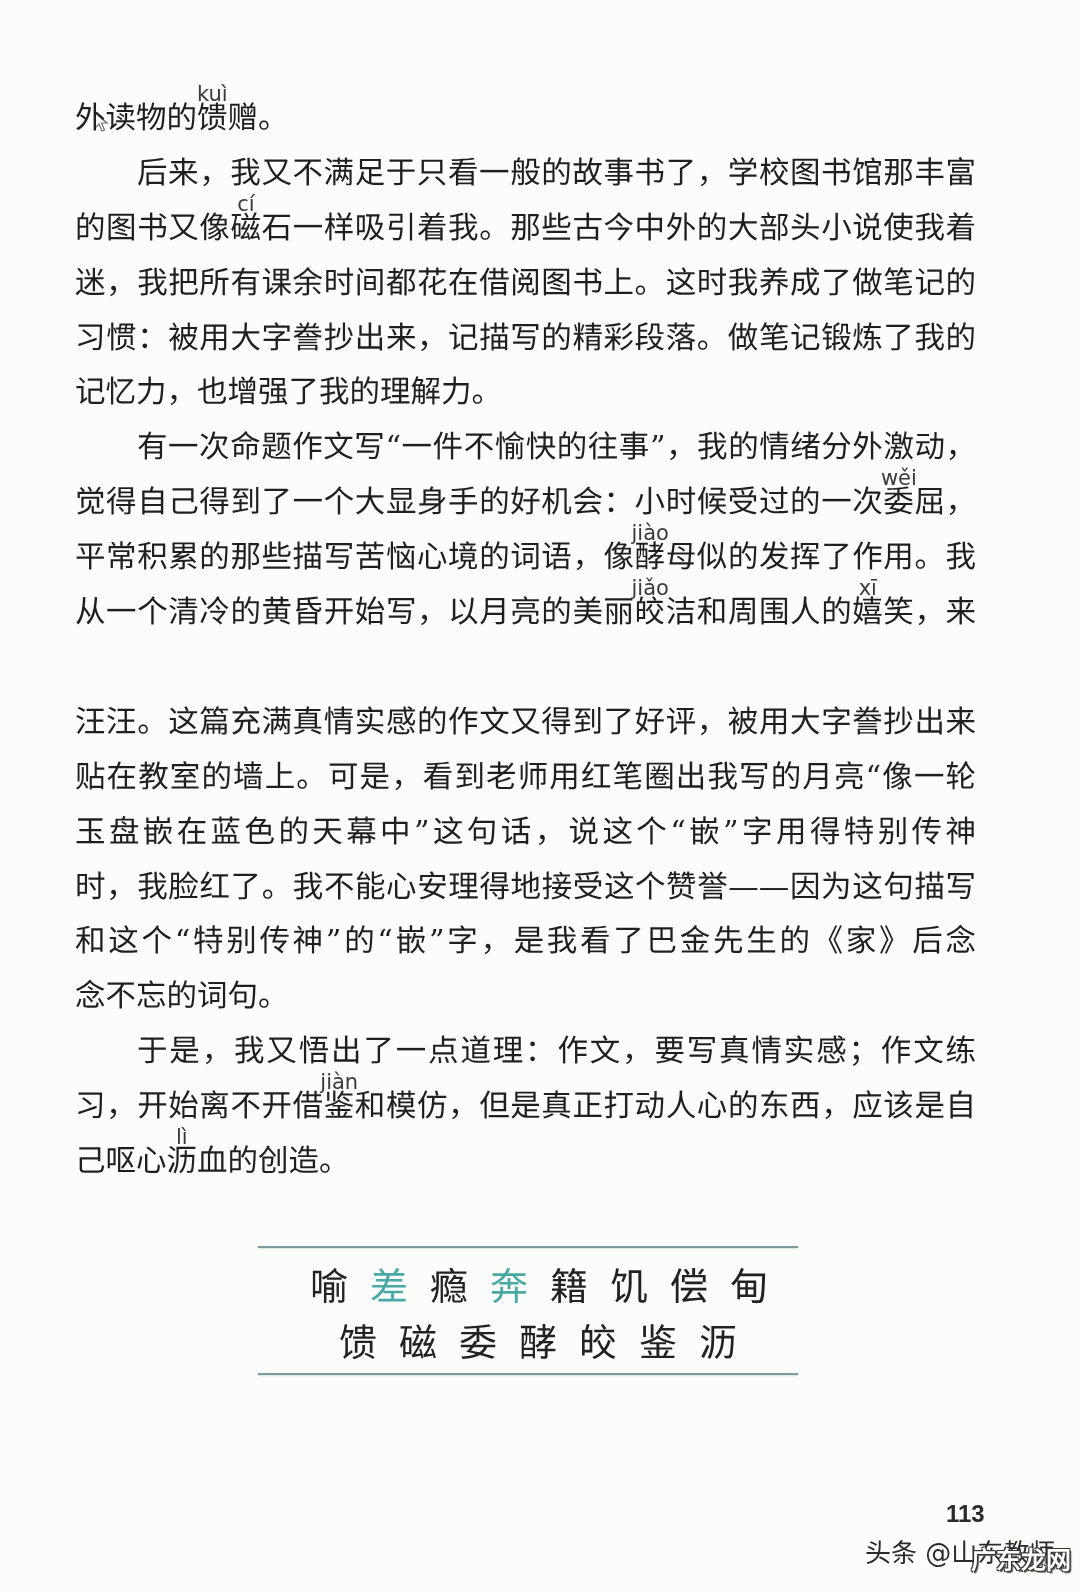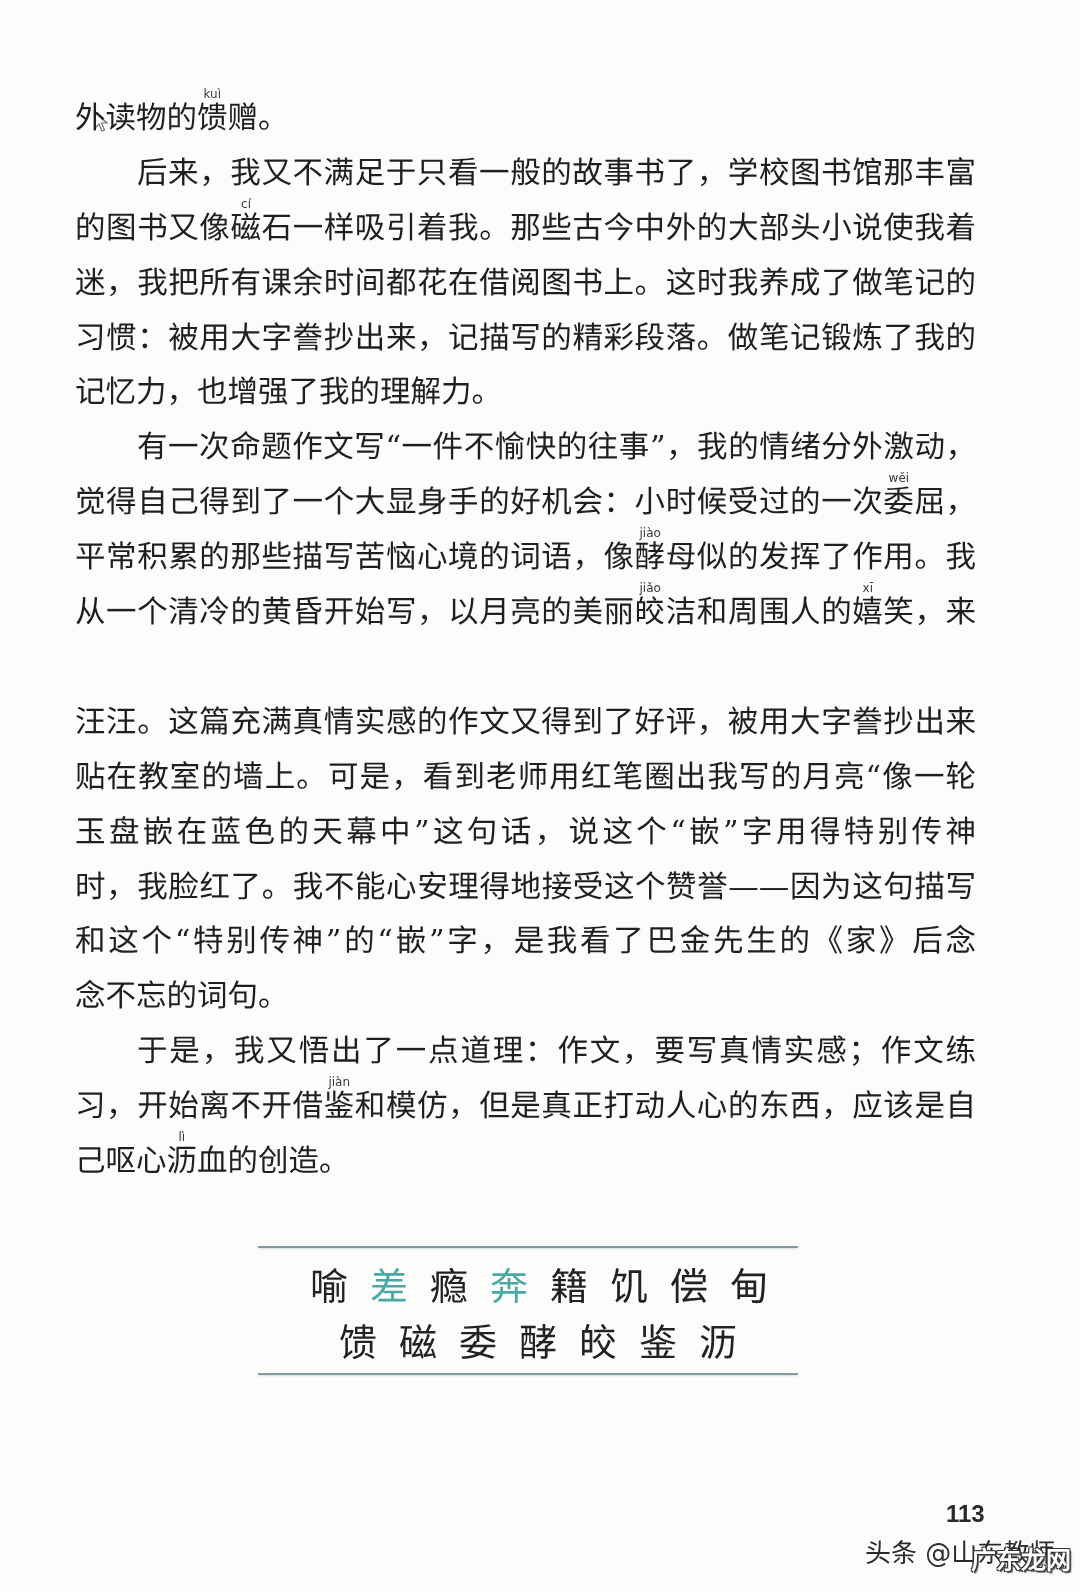--- a/index.html
+++ b/index.html
@@ -31,21 +31,21 @@
     .line.last { text-align: left; text-align-last: left; }
 
     .ann { position: relative; }
     .py {
       position: absolute;
       left: 50%;
       bottom: 100%;
       transform: translateX(-50%);
       margin-bottom: -2px;
       font-family: "DejaVu Sans", sans-serif;
-      font-size: 12px;
+      font-size: 21px;
       line-height: 16px;
       color: #3a3a3a;
       white-space: nowrap;
       text-align: right;
     }
 
     
     .cursor { position: absolute; left: 86px; top: 112px; width: 16px; height: 22px; }
 
     

